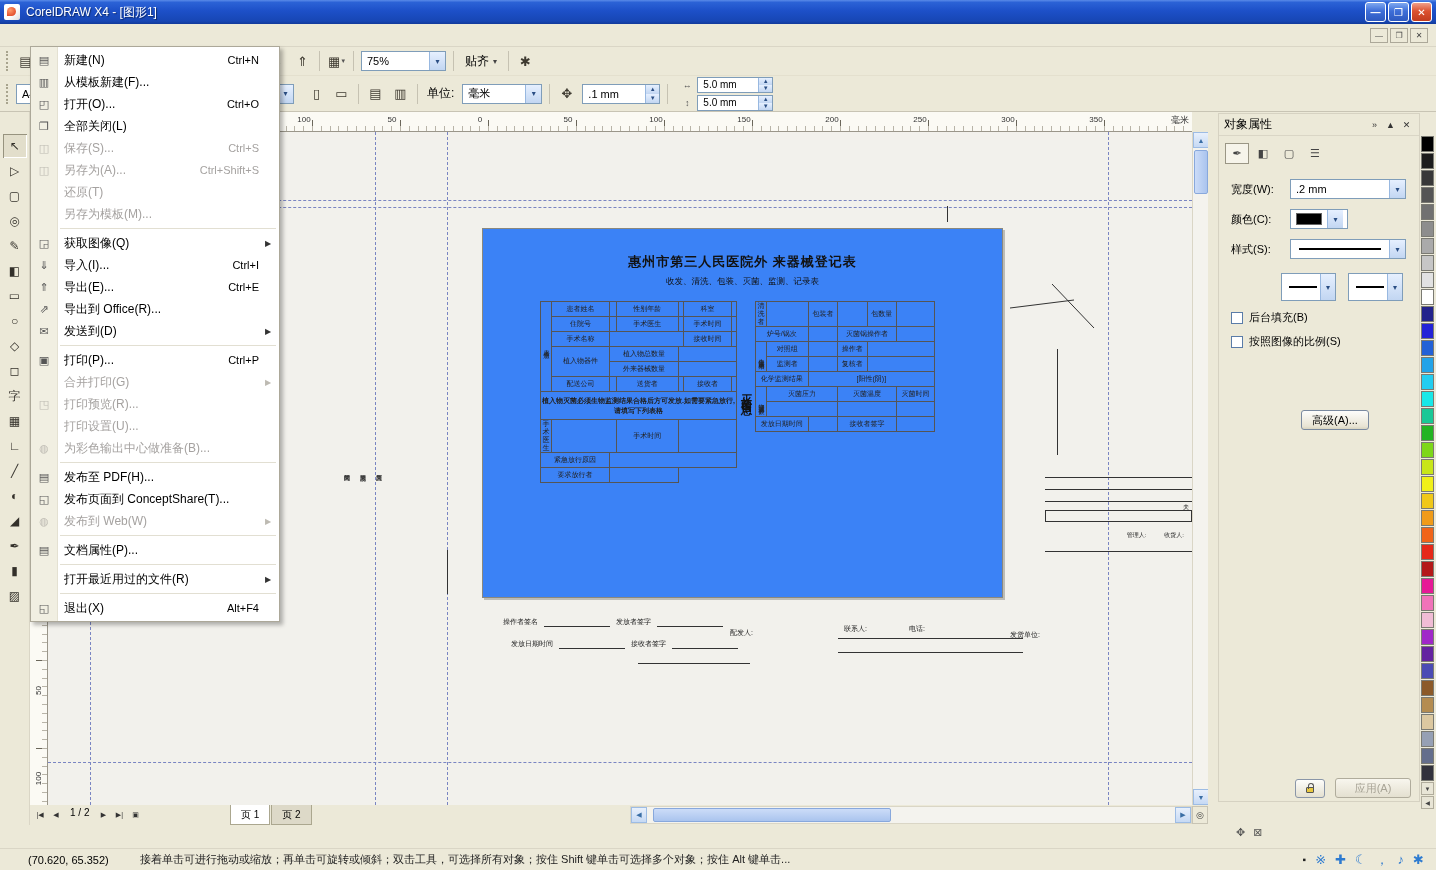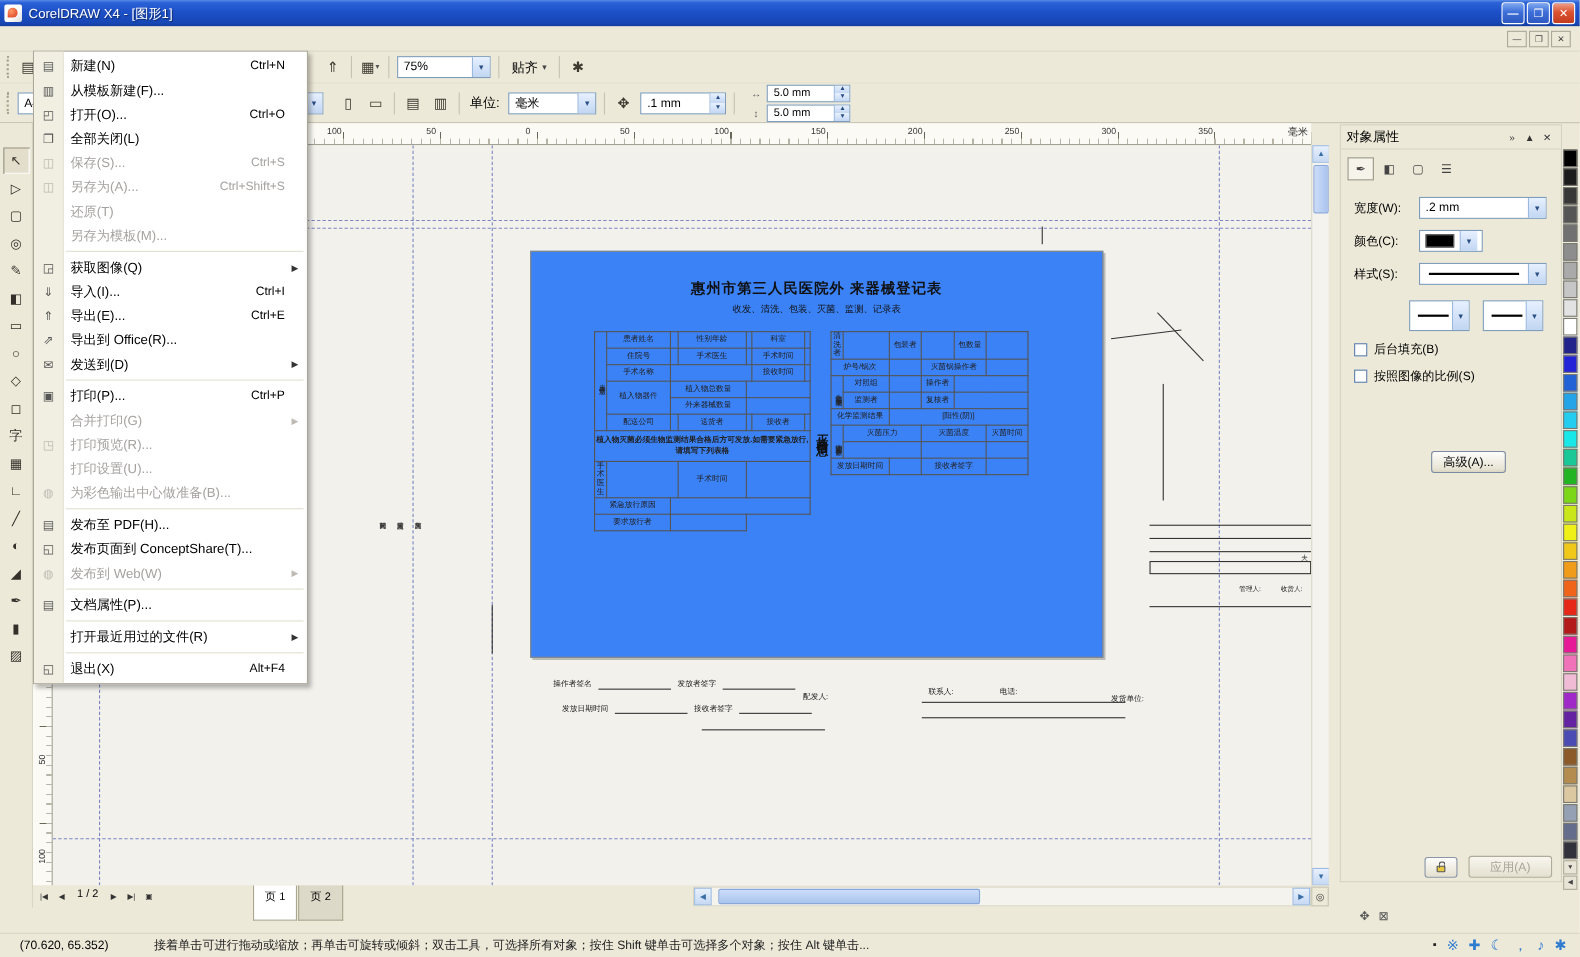--- a/index.html
+++ b/index.html
@@ -112,21 +112,21 @@
 
 
 .vscroll{position:absolute;left:1192px;top:132px;width:16px;height:673px;background:#F4F3EE;border-left:1px solid #DAD6C6}
 .sbtn{position:absolute;width:16px;height:16px;background:linear-gradient(#E8F0FC,#C6D9F4);border:1px solid #9DBCE4;color:#3A6EA5;font-size:7px;display:flex;align-items:center;justify-content:center}
 #vs-up{left:0;top:0}#vs-down{left:0;bottom:0}
 .vthumb{position:absolute;left:1px;top:18px;width:14px;height:44px;background:linear-gradient(90deg,#CCDCF8,#AAC4EE);border:1px solid #88A8DC;border-radius:2px}
 .bottombar{position:absolute;left:30px;top:805px;width:1178px;height:20px;background:#ECE9D8}
 .nav{position:absolute;left:2px;top:2px;display:flex;}
 .navbtn{min-width:16px;height:16px;display:inline-flex;align-items:center;justify-content:center;font-size:7px;color:#333;padding:0 2px}
 .navlabel{font-size:10px;margin:0 6px}
-#page-tabs{position:absolute;left:200px;top:0;display:flex;height:32px}
+#page-tabs{position:absolute;left:200px;top:0;display:flex;height:20px}
 .ptab{padding:3px 10px;font-size:10px;background:#DDD9C8;border:1px solid #ABA78F;border-top:none;margin-right:1px}
 .ptab.active{background:#fff}
 .hscroll{position:absolute;left:600px;top:1px;width:562px;height:18px;background:#F4F3EE;border:1px solid #DAD6C6}
 #hs-left{left:0;top:0}#hs-right{right:0;top:0}
 .hthumb{position:absolute;left:22px;top:1px;width:238px;height:14px;background:linear-gradient(#CCDCF8,#AAC4EE);border:1px solid #88A8DC;border-radius:2px}
 .corner-btn{position:absolute;left:1162px;top:1px;width:16px;height:18px;background:#ECE9D8;border:1px solid #C8C4B4;font-size:9px;color:#444;display:flex;align-items:center;justify-content:center}
 
 
 .splitter{position:absolute;left:1208px;top:132px;width:10px;height:673px;background:#ECE9D8}
 .docker{position:absolute;left:1218px;top:113px;width:202px;height:689px;background:#ECE9D8;border:1px solid #D6D2C2}
@@ -155,21 +155,21 @@
 .lock-shape::before{content:"";position:absolute;left:1px;top:-5px;width:4px;height:5px;border:1px solid #555;border-bottom:none;border-radius:3px 3px 0 0}
 .applybtn{width:76px;height:20px;font-size:11px;color:#A8A496;display:flex;align-items:center;justify-content:center;border:1px solid #B0AC9C;border-radius:3px;background:linear-gradient(#F8F6EE,#E4E0D0)}
 
 
 .palette{position:absolute;left:1421px;top:136px;width:15px}
 .swatch{width:13px;height:16px;border:1px solid #7A7A72;margin-bottom:1px}
 .psbtn{width:13px;height:13px;border:1px solid #B0AC9C;background:#E8E5D6;font-size:6px;color:#444;display:flex;align-items:center;justify-content:center;margin-bottom:1px}
 
 
 .statusbar{position:absolute;left:0;top:848px;width:1436px;height:22px;background:#ECE9D8;border-top:1px solid #DAD6C6;display:flex;align-items:center;font-size:11px}
-.coords{width:124px;padding-left:18px;white-space:nowrap}
+.coords{width:124px;padding-left:28px;white-space:nowrap}
 .hint{flex:1;padding-left:16px;white-space:nowrap;overflow:hidden;color:#222}
 #tray{display:flex;align-items:center;gap:9px;padding-right:12px}
 .tico{color:#2E7BD0;font-size:13px}
 .tico.dark{color:#222;font-size:10px}
 #indicators{position:absolute;left:1236px;top:826px;display:flex;gap:8px}
 .indico{font-size:11px;color:#555}
 
 
 .file-menu{position:absolute;left:30px;top:46px;width:250px;background:#fff;border:1px solid #ACA899;box-shadow:3px 3px 4px rgba(0,0,0,.28);z-index:60;padding:2px 0}
 .file-menu::before{content:"";position:absolute;left:0;top:0;bottom:0;width:26px;background:#F1EFE2;border-right:1px solid #E4E1D2}

